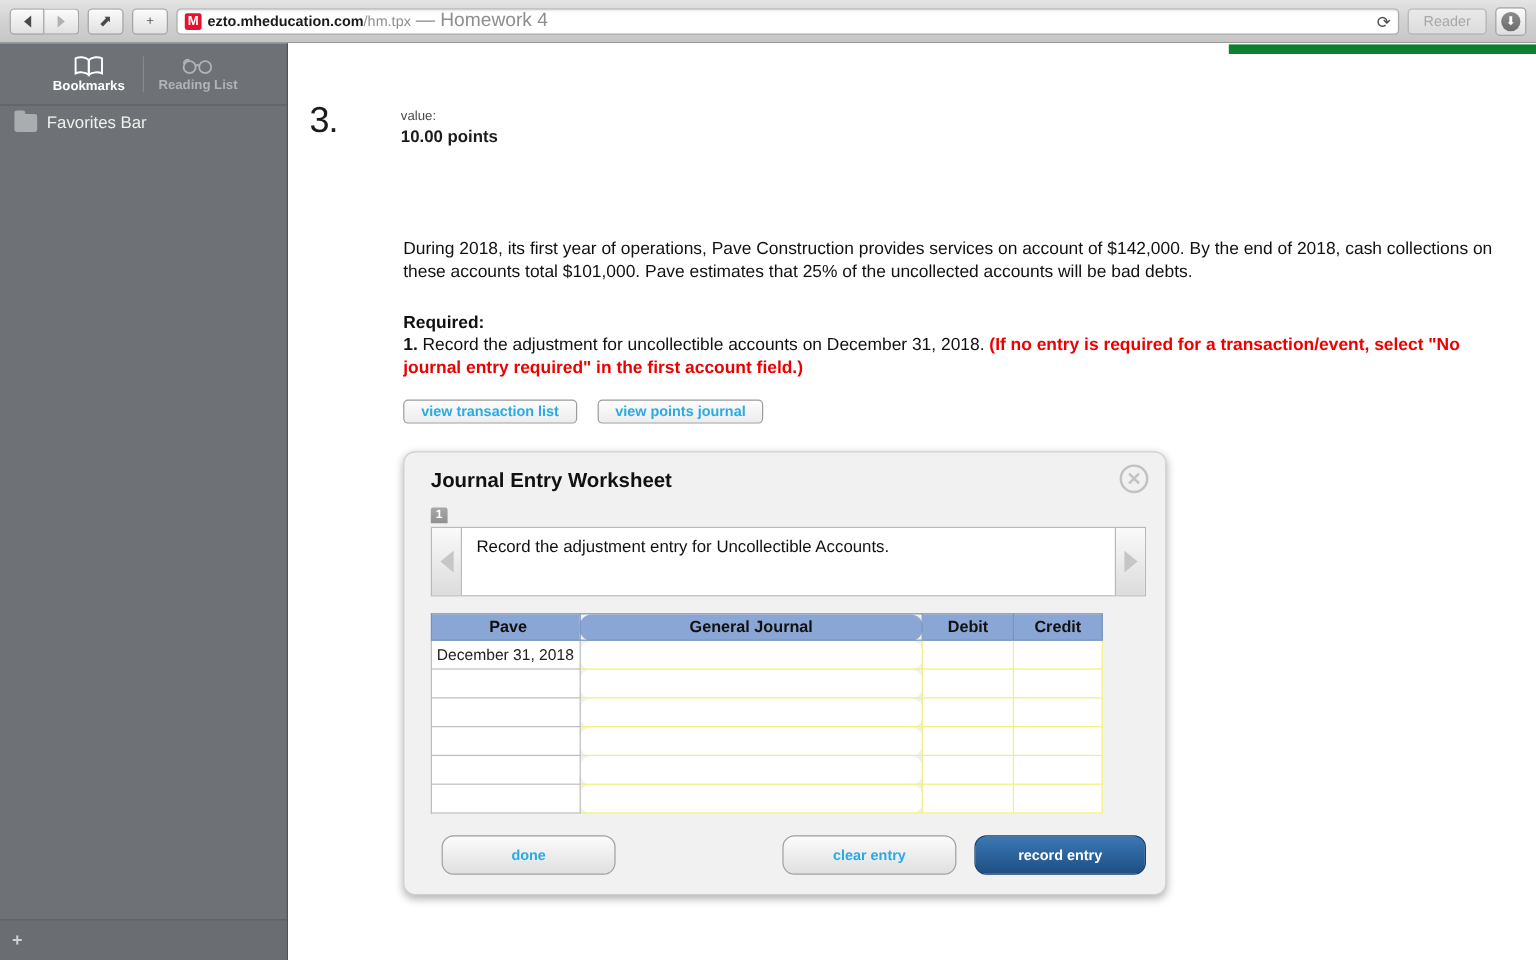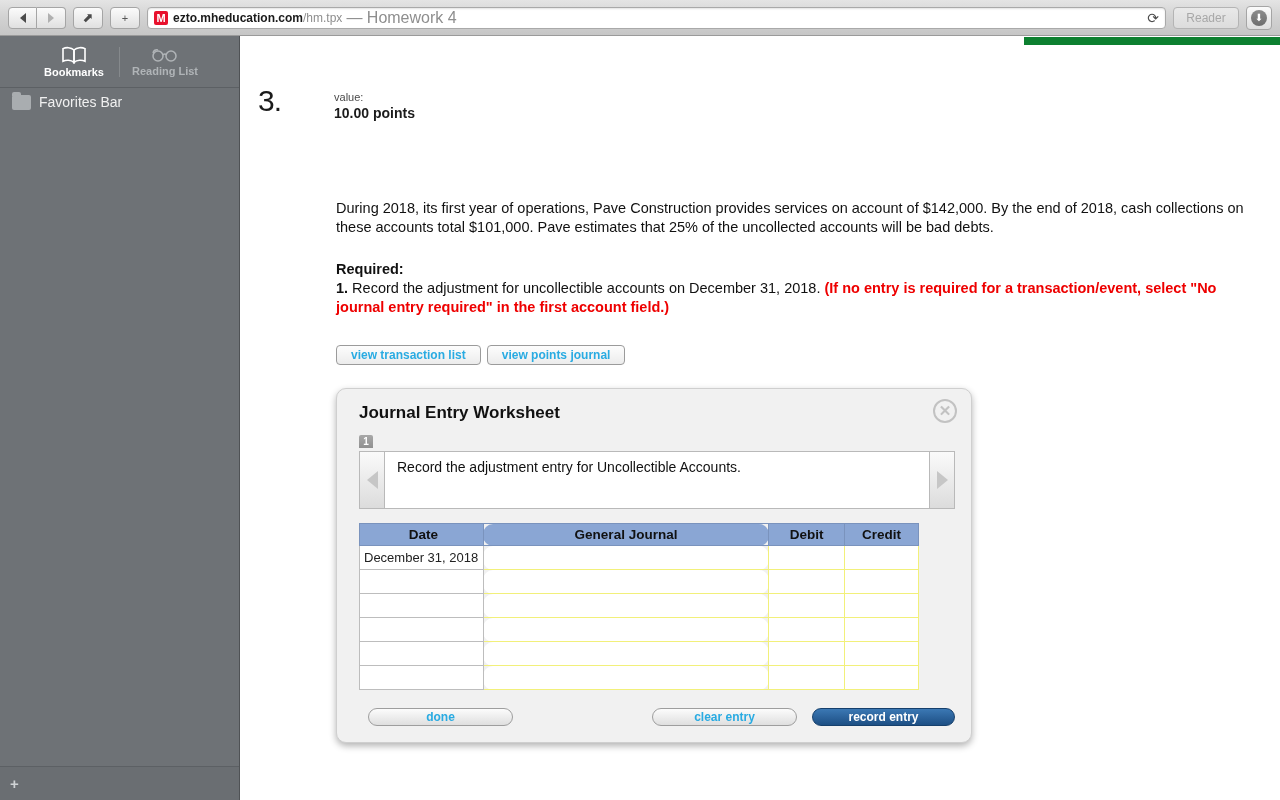--- a/index.html
+++ b/index.html
@@ -120,21 +120,21 @@
   .q-val { margin-left: 53px; padding-top: 7px; }
   .q-val .v-label { font-size: 11px; color: #4a4a4a; }
   .q-val .v-points { font-size: 14px; font-weight: bold; color: #1b1b1b; margin-top: 2px;}
 
   .q-body { padding: 0 30px 0 96px; }
   .prob-text { margin-top: 78px; font-size: 14.5px; line-height: 1.33; color: #111; max-width: 920px; }
   .req-block { margin-top: 22px; font-size: 14.5px; line-height: 1.33; color: #111; max-width: 920px;}
   .req-title { font-weight: bold; }
   .req-red { color: #ee0000; font-weight: bold; }
 
-  .view-btns { margin-top: 28px; display: flex; gap: 6px; }
+  .view-btns { margin-top: 16px; display: flex; gap: 17px; }
   .view-btn {
     height: 20px; padding: 0 14px; border-radius: 4px;
     background: linear-gradient(to bottom,#fdfdfd,#ececec);
     border: 1px solid #9b9b9b;
     color: #29abe2; font-size: 12px; font-weight: bold;
     display: flex; align-items: center; justify-content: center;
     white-space: nowrap;
   }
 
   
@@ -184,21 +184,21 @@
   .jtable td { height: 24px; background: #fff; }
   .td-date { width: 124px; border: 1px solid #bdbdbd; font-size: 13px; color: #222; padding-left: 4px; }
   .td-input { border: 1px solid #f2f07a; }
   .col-gj { width: 286px; border-radius: 10px; }
   .col-dr { width: 76px; }
   .col-cr { width: 74px; }
   .note { width: 560px; text-align: right; font-size: 13.5px; color: #111; margin-top: 5px; }
 
   .panel-btns { margin-top: 18px; display: flex; align-items: center; }
   .pbtn {
-    height: 18px; border-radius: 10px; font-size: 12px; font-weight: bold;
+    height: 33px; border-radius: 10px; font-size: 12px; font-weight: bold;
     display: flex; align-items: center; justify-content: center;
   }
   .pbtn-grey {
     background: linear-gradient(to bottom,#fcfcfc,#dfdfdf);
     border: 1px solid #9e9e9e; color: #29abe2;
   }
   .pbtn-blue {
     background: linear-gradient(to bottom,#3b78b4,#1d4f84);
     border: 1px solid #16406c; color: #fff;
   }
@@ -310,21 +310,21 @@
             </div>
             <div class="nav-text">Record the adjustment entry for Uncollectible Accounts.</div>
             <div class="nav-arrow right">
               <span class="arr-r"></span>
             </div>
           </div>
 
           <table class="jtable">
             <thead>
               <tr>
-                <th class="td-date">Date</th>
+                <th class="td-date">Pave</th>
                 <th class="col-gj">General Journal</th>
                 <th class="col-dr">Debit</th>
                 <th class="col-cr">Credit</th>
               </tr>
             </thead>
             <tbody>
               <tr>
                 <td class="td-date">December 31, 2018</td>
                 <td class="td-input col-gj"></td>
                 <td class="td-input col-dr"></td>

